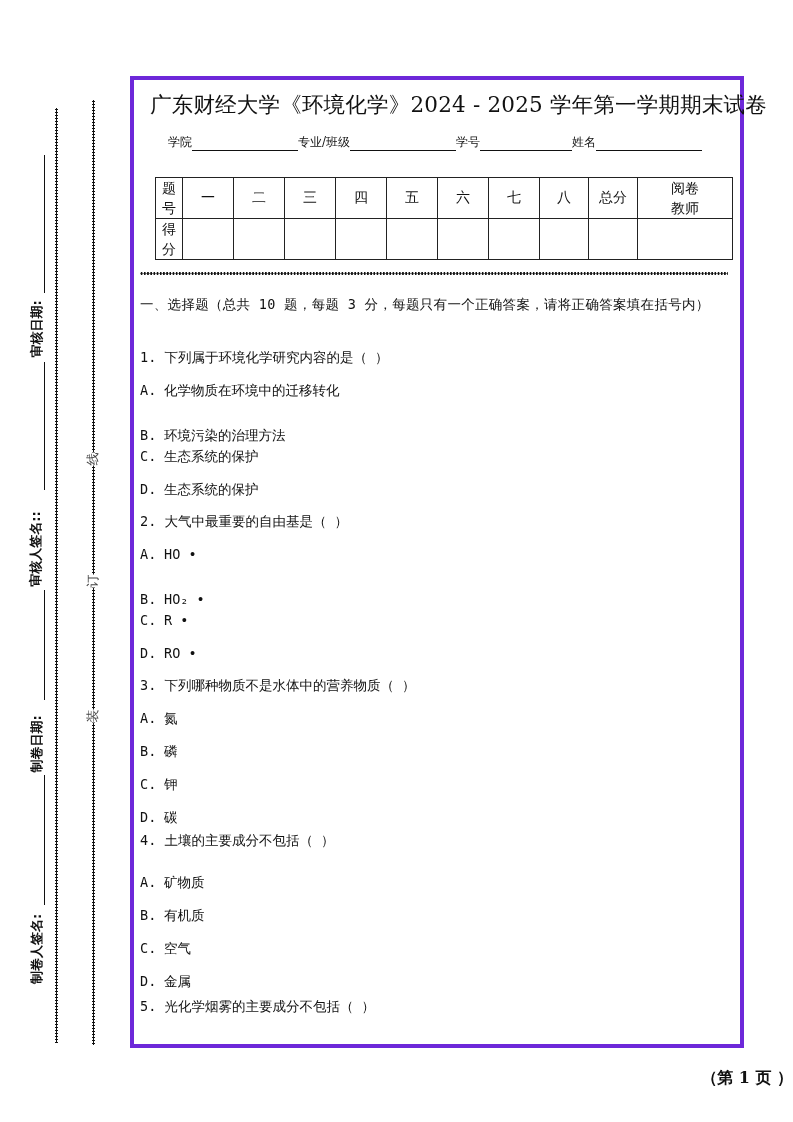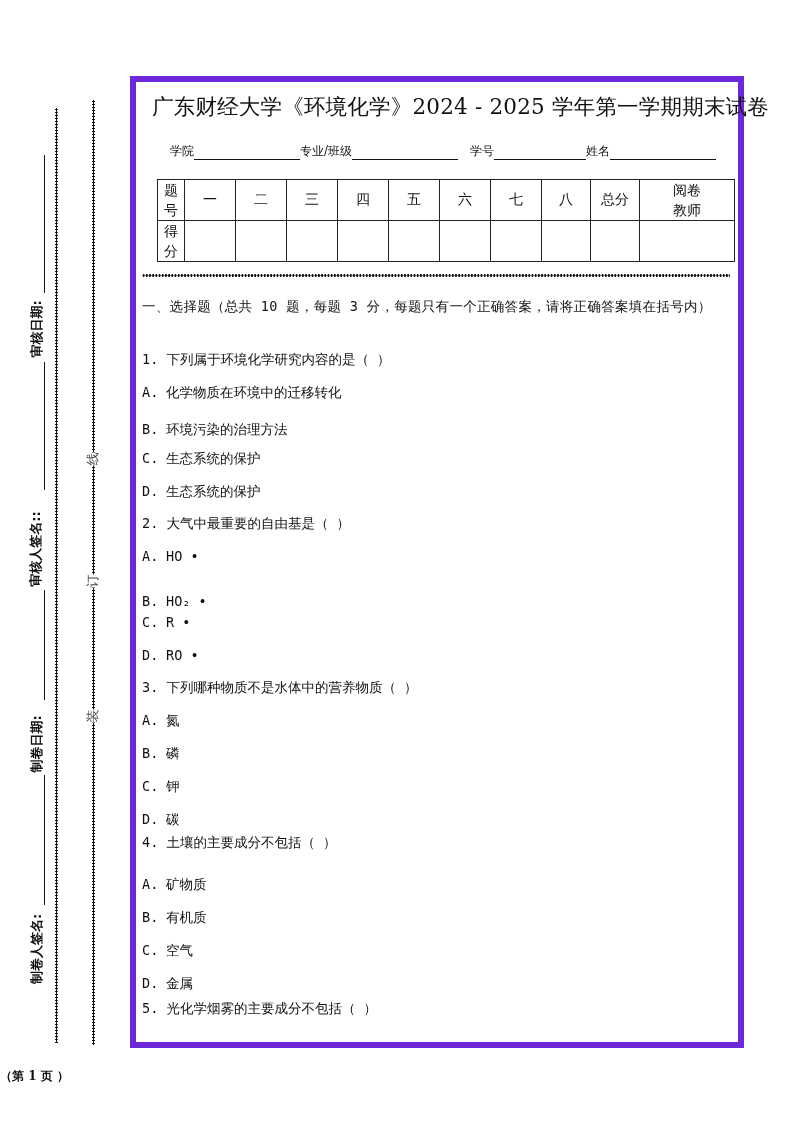--- a/index.html
+++ b/index.html
@@ -1,30 +1,30 @@
 <!DOCTYPE html>
 <html><head>
 <meta charset="utf-8">
 <style>
   html, body { margin:0; padding:0; background:#fff; }
   body { width:793px; height:1122px; position:relative; overflow:hidden; font-family:"DejaVu Serif", serif; color:#111; }
-  .frame { position:absolute; left:130px; top:76px; width:614px; height:972px; border:6px solid #6d28d9; box-sizing:border-box; }
+  .frame { position:absolute; left:130px; top:76px; width:614px; height:972px; border:4px solid #6d28d9; box-sizing:border-box; }
   .title { position:absolute; left:16px; top:10px; width:590px; font-size:21.5px; letter-spacing:0.2px; white-space:nowrap; font-family:"DejaVu Serif", serif; }
-  .info { position:absolute; left:34px; top:61px; font-size:12px; display:flex; align-items:flex-end; white-space:nowrap; }
+  .info { position:absolute; left:34px; top:54px; font-size:12px; display:flex; align-items:flex-end; white-space:nowrap; }
   .info .lbl { font-size:12px; }
   .info .line { display:inline-block; border-bottom:1px solid #111; height:12px; }
   table.score { position:absolute; left:21px; top:97px; border-collapse:collapse; font-size:14px; }
   table.score td { border:1px solid #222; text-align:center; height:40px; padding:0; }
   .vcell { width:26px; font-size:14px; line-height:20px; }
   .dots-h { position:absolute; left:6px; top:192px; width:588px; height:3px; background-image:radial-gradient(circle, #111 1.1px, transparent 1.3px); background-size:3.2px 3px; }
   .content { position:absolute; left:6px; top:212px; width:600px; font-family:"DejaVu Sans Mono", monospace; font-size:13.5px; }
   .line-item { position:absolute; left:0; white-space:nowrap; }
   .section { position:absolute; left:0; top:0; width:600px; line-height:24px; white-space:normal; letter-spacing:0.3px; }
   .opt-label { display:inline-block; width:24px; }
-  .footer { position:absolute; left:0; width:793px; top:1068px; text-align:left; font-size:12px; font-weight:bold; }
+  .footer { position:absolute; left:0; width:793px; top:1068px; text-align:right; font-size:16px; font-weight:bold; }
   .vdots { position:absolute; width:3px; background-image:radial-gradient(circle, #111 1px, transparent 1.2px); background-size:3px 3px; }
   .side-label { position:absolute; font-family:"DejaVu Sans", sans-serif; font-weight:bold; font-size:13px; transform:rotate(-90deg); transform-origin:center; white-space:nowrap; }
   .side-vline { position:absolute; width:1px; background:#111; left:44px; }
   .bind-char { position:absolute; left:86px; font-size:13px; color:#444; transform:rotate(-90deg); background:#fff; }
 </style>
 </head>
 <body>
 
 <div>
   <div class="vdots" style="left:55px; top:108px; height:935px;"></div>
@@ -45,21 +45,21 @@
 </div>
 
 <div class="frame">
   <div class="title">广东财经大学《环境化学》2024 - 2025  学年第一学期期末试卷</div>
 
   <div class="info">
     <span class="lbl">学院</span>
     <span class="line" style="width:106px;"></span>
     <span class="lbl">专业/班级</span>
     <span class="line" style="width:106px;"></span>
-    <span class="lbl" style="margin-left:12px;">学号</span>
+    <span class="lbl" style="margin-left:0px;">学号</span>
     <span class="line" style="width:92px;"></span>
     <span class="lbl">姓名</span>
     <span class="line" style="width:106px;"></span>
   </div>
 
   <table class="score">
     <tbody>
         <tr>
       <td class="vcell"><span>题</span><br><span>号</span></td>
       <td style="width:50px">一</td>
@@ -89,21 +89,21 @@
   </tbody>
     </table>
 
   <div class="dots-h"></div>
 
   <div class="content">
     <div class="section">一、选择题（总共 10 题，每题 3 分，每题只有一个正确答案，请将正确答案填在括号内）</div>
 
     <div class="line-item" style="top:57px">1.  下列属于环境化学研究内容的是（   ）</div>
     <div class="line-item" style="top:90px"><span class="opt-label">A.</span><span>化学物质在环境中的迁移转化</span></div>
-    <div class="line-item" style="top:127px"><span class="opt-label">B.</span><span>环境污染的治理方法</span></div>
+    <div class="line-item" style="top:135px"><span class="opt-label">B.</span><span>环境污染的治理方法</span></div>
     <div class="line-item" style="top:156px"><span class="opt-label">C.</span><span>生态系统的保护</span></div>
     <div class="line-item" style="top:189px"><span class="opt-label">D.</span><span>生态系统的保护</span></div>
 
     <div class="line-item" style="top:221px">2.  大气中最重要的自由基是（   ）</div>
     <div class="line-item" style="top:254px"><span class="opt-label">A.</span><span>HO •</span></div>
     <div class="line-item" style="top:299px"><span class="opt-label">B.</span><span>HO₂ •</span></div>
     <div class="line-item" style="top:320px"><span class="opt-label">C.</span><span>R •</span></div>
     <div class="line-item" style="top:353px"><span class="opt-label">D.</span><span>RO •</span></div>
 
     <div class="line-item" style="top:385px">3.  下列哪种物质不是水体中的营养物质（   ）</div>

